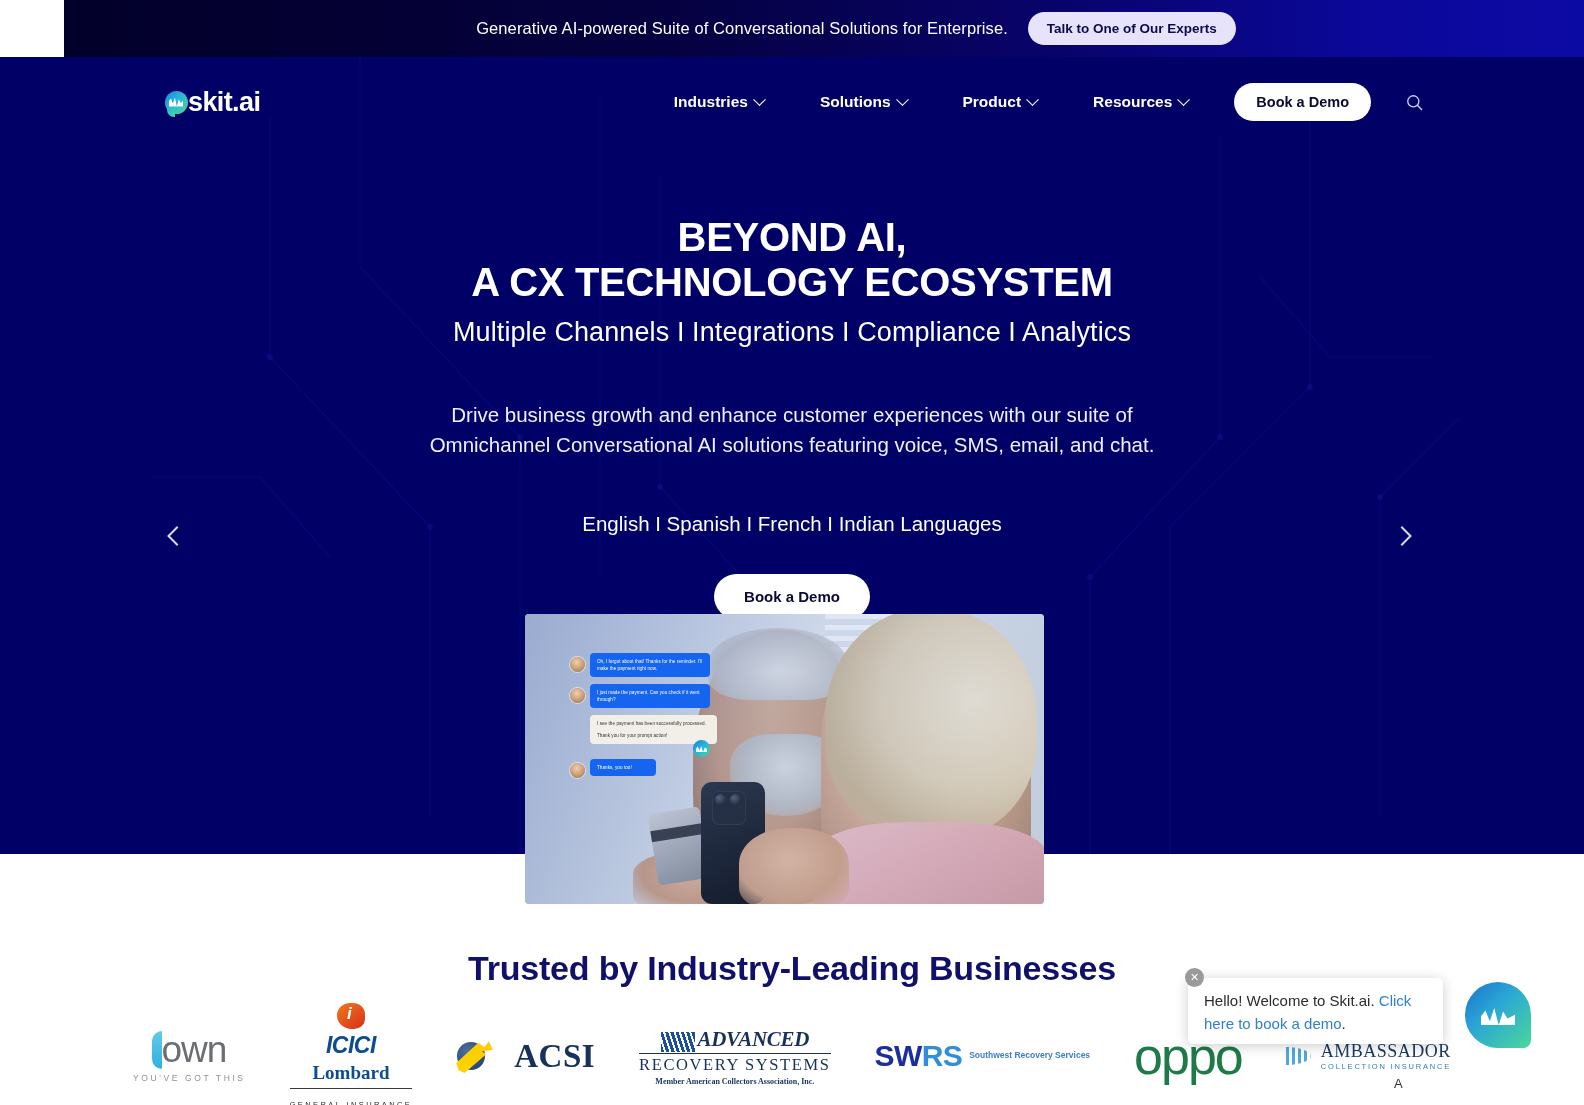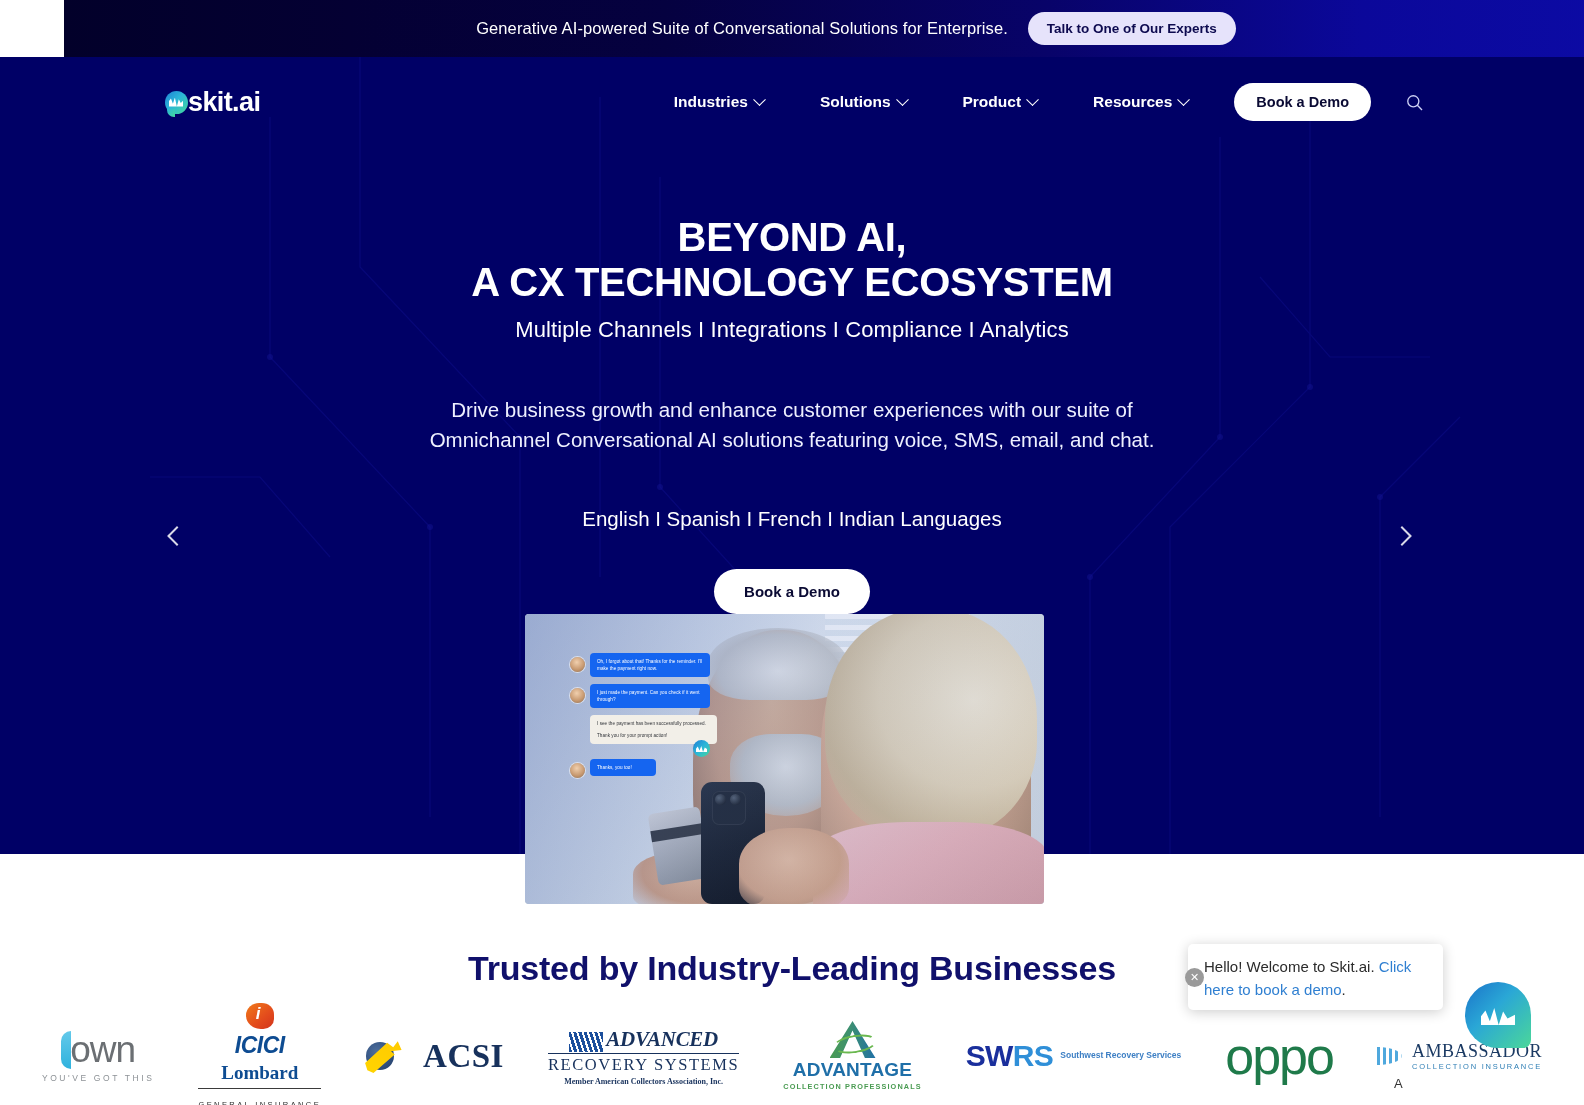--- a/index.html
+++ b/index.html
@@ -90,21 +90,21 @@
   .nav-search { margin-left: 34px; cursor: pointer; display: flex; align-items: center; }
 
   
   .hero-body { position: relative; z-index: 4; text-align: center; }
   .h1 {
     color: #fff; font-size: 40px; font-weight: 700; line-height: 1.13;
     letter-spacing: -.3px; margin-top: 68px;
   }
   .h1 .l2 { display: block; }
   .h-sub {
-    color: #ffffff; font-size: 22px; font-weight: 400; margin-top: 12px; letter-spacing: .1px;
+    color: #ffffff; font-size: 27px; font-weight: 400; margin-top: 12px; letter-spacing: .1px;
   }
   .h-para {
     color: #eef0ff; font-size: 20.5px; line-height: 1.45; margin-top: 52px; font-weight: 300;
   }
   .h-langs {
     color: #ffffff; font-size: 20.5px; margin-top: 52px; font-weight: 400;
   }
   .hero-cta {
     background: #fff; color: #0a0a33; border: none; border-radius: 24px;
     font-family: "Liberation Sans", sans-serif; font-size: 15px; font-weight: 600;
@@ -339,21 +339,21 @@
     background: repeating-linear-gradient(90deg, #4fa8dd 0 3px, transparent 3px 6px);
     mask-image: radial-gradient(ellipse at 0% 50%, #000 55%, transparent 60%);
     -webkit-mask-image: radial-gradient(ellipse at 0% 50%, #000 55%, transparent 60%);
   }
   .lg-amb-txt { display: flex; flex-direction: column; }
   .lg-amb-name { font-family: "Liberation Serif", serif; font-size: 18px; color: #1b3a63; letter-spacing: .5px; }
   .lg-amb-sub { font-size: 7.5px; color: #2f7fb5; letter-spacing: 1.8px; }
 
   
   .cw-bubble {
-    position: absolute; left: 1188px; top: 944px; width: 255px; height: 66px;
+    position: absolute; left: 1188px; top: 978px; width: 255px; height: 66px;
     background: #fff; border-radius: 5px;
     box-shadow: 0 2px 13px rgba(0,0,0,.20);
     padding: 12px 16px; z-index: 70;
     font-size: 15px; line-height: 1.5; color: #2b2b2b;
   }
   .cw-bubble a { color: #2f7fd1; text-decoration: none; cursor: pointer; }
   .cw-close {
     position: absolute; left: 1185px; top: 968px; width: 19px; height: 19px; border-radius: 50%;
     background: #9a9a9a; color: #fff; z-index: 71;
     display: flex; align-items: center; justify-content: center;
@@ -545,27 +545,20 @@
         <div class="lg-ars">
           <div class="lg-ars-r1">
             <span class="lg-ars-stripes"></span>
             <span class="lg-ars-adv">ADVANCED</span>
           </div>
           <span class="lg-ars-r2">RECOVERY SYSTEMS</span>
           <span class="lg-ars-r3">Member American Collectors Association, Inc.</span>
         </div>
       </div>
 
-      <div class="logo-cell">
-        <div class="lg-adv">
-          <span class="lg-adv-a"></span>
-          <span class="lg-adv-word">ADVANTAGE</span>
-          <span class="lg-adv-sub">COLLECTION PROFESSIONALS</span>
-        </div>
-      </div>
 
       <div class="logo-cell">
         <div class="lg-swrs">
           <span class="lg-swrs-word"><span>SW</span><span class="r">RS</span></span>
           <span class="lg-swrs-sub">Southwest Recovery Services</span>
         </div>
       </div>
 
       <div class="logo-cell">
         <span class="lg-oppo">oppo</span>

